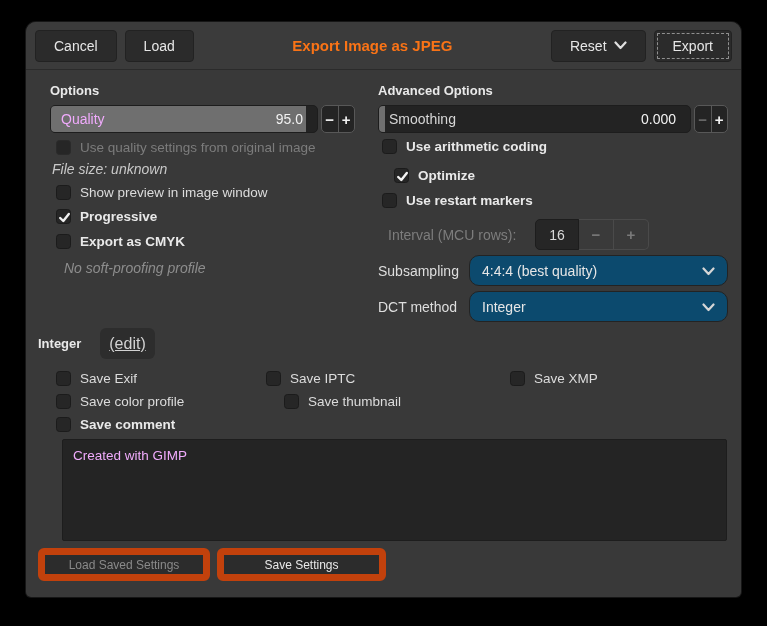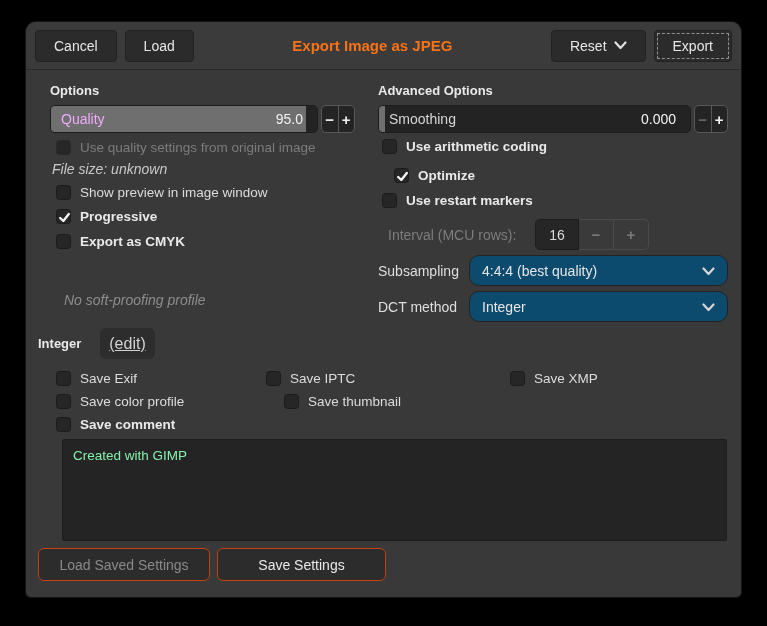--- a/index.html
+++ b/index.html
@@ -69,25 +69,25 @@
   .dropdown .txt { flex:1; font-size:14px; color:#e6e6e6; }
 
   
   .editbtn { position:absolute; width:55px; height:31px; background:#2d2d2d;
     border-radius:6px; display:flex; align-items:center; justify-content:center; }
   .editbtn span { font-size:16px; color:#d2d2d2; text-decoration:underline; }
 
   
   .commentbox { position:absolute; left:36px; top:417px; width:665px; height:102px;
     background:#242424; border:1px solid #1d1d1d; border-radius:2px;
-    padding:8px 10px; font-size:13.5px; color:#86efac; }
-
-  
-  .footbtn { position:absolute; height:33px; background:#2c2c2c; border:1px solid #c2410c;
-    border-radius:6px; font-size:14px; color:#e9e9e9; display:flex; align-items:center;
+    padding:8px 10px; font-size:13.5px; color:#f0abfc; }
+
+  
+  .footbtn { position:absolute; height:33px; background:#2c2c2c; border:7px solid #c2410c;
+    border-radius:6px; font-size:12px; color:#e9e9e9; display:flex; align-items:center;
     justify-content:center; }
   .footbtn.disabled { color:#8a8a8a; }
 </style>
 </head>
 <body>
 
 <div class="dialog">
 
   <div class="hdr">
     <div class="btn">Cancel</div>
@@ -149,21 +149,21 @@
 
   <div class="cbrow" style="left:30px; top:212px;">
     <span class="cb">
       <svg width="13" height="13" viewBox="0 0 13 13">
           <polyline points="2.2,7 5.3,10 10.8,3" fill="none" stroke="#f2f2f2" stroke-width="2.4" stroke-linecap="round" stroke-linejoin="round"></polyline>
         </svg>
     </span>
     <span class="cblabel bold">Export as CMYK</span>
   </div>
 
-  <div class="italic-note" style="left:38px; top:238px; color:#8d8d8d;margin-top:32px;">No soft-proofing profile</div>
+  <div class="italic-note" style="left:38px; top:238px; color:#8d8d8d;">No soft-proofing profile</div>
 
   <div class="heading" style="left:352px; top:61px;">Advanced Options</div>
 
   <div class="spinscale" style="left:352px; top:83px; width:350px;">
     <div class="track">
       <div class="fill" style="width: 2%;"></div>
       <span class="lbl on-dark">Smoothing</span>
       <span class="val">0.000</span>
     </div>
     <div class="spinbtns">

